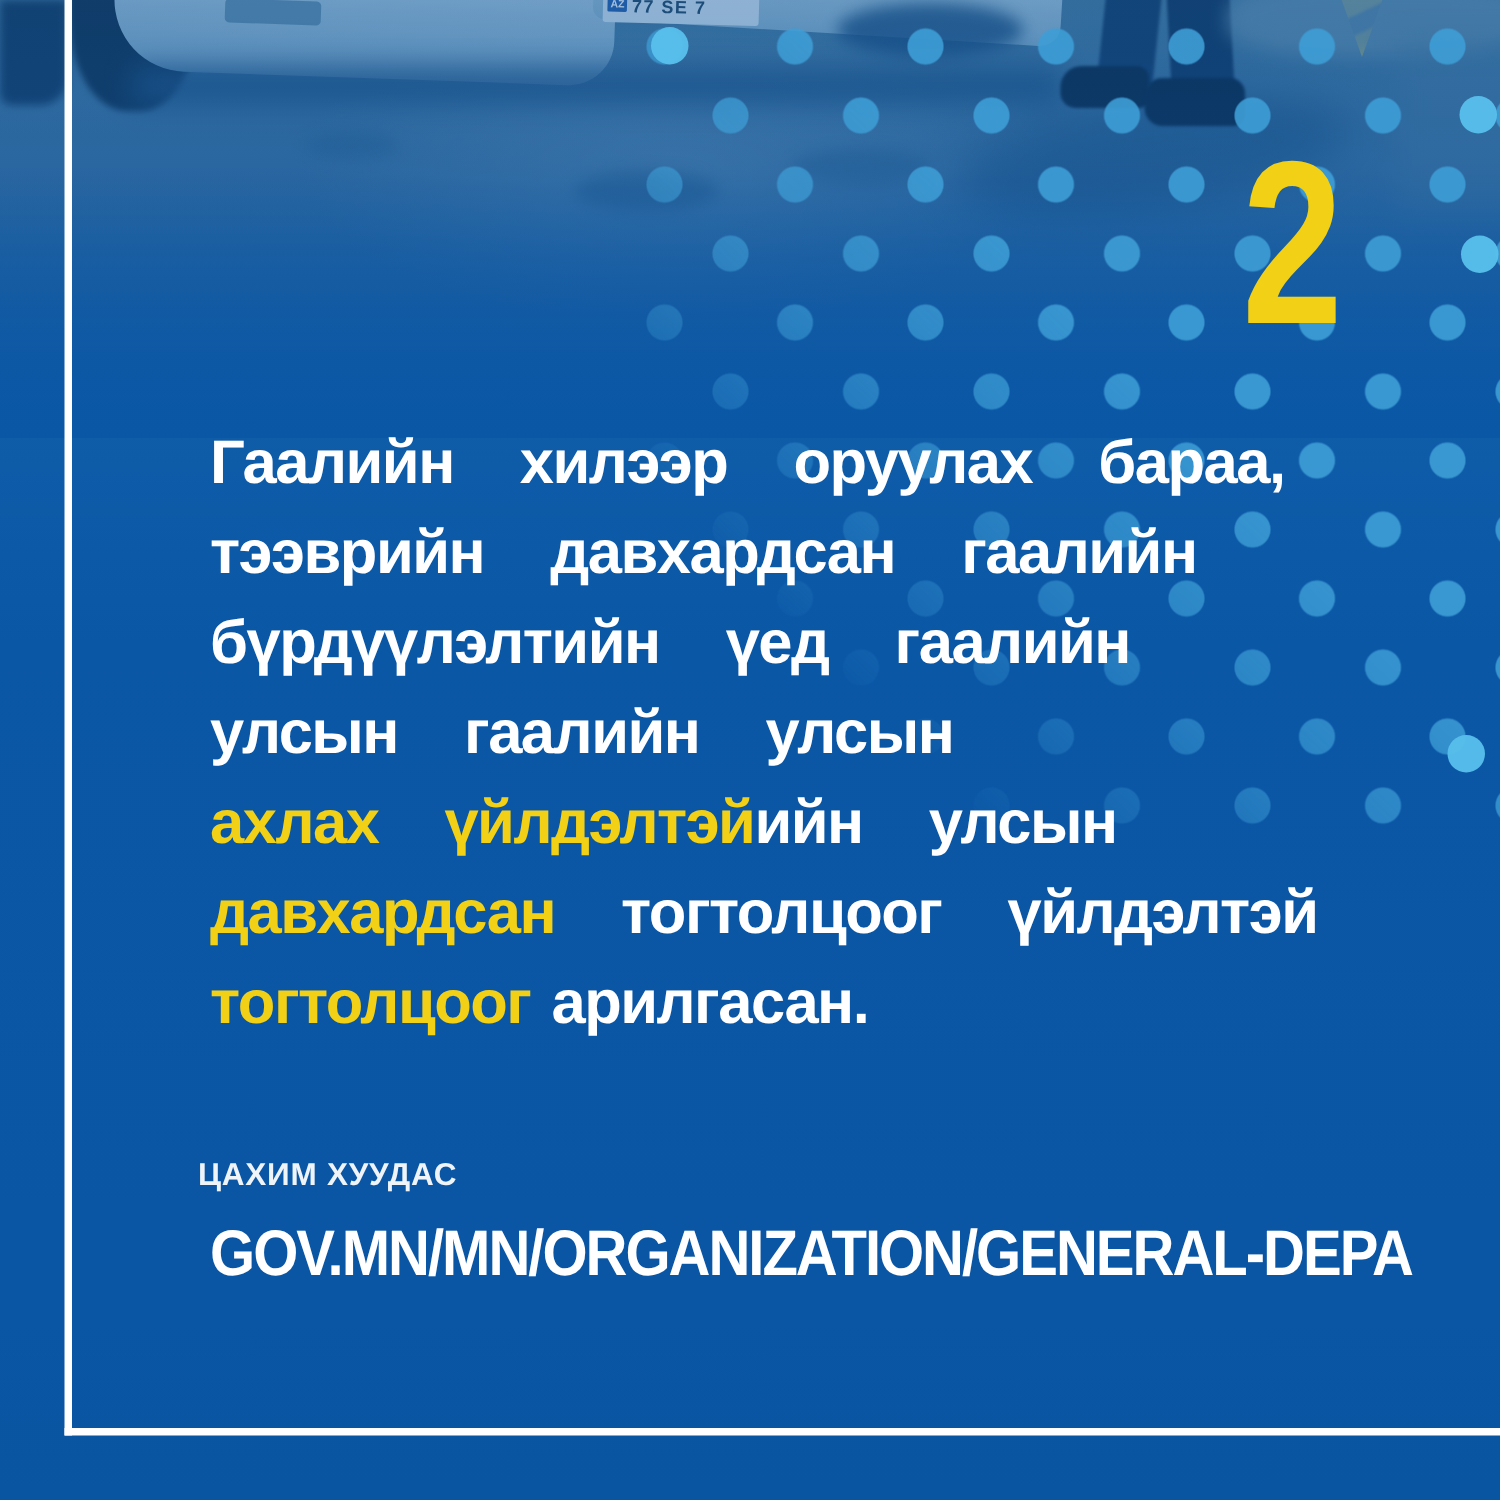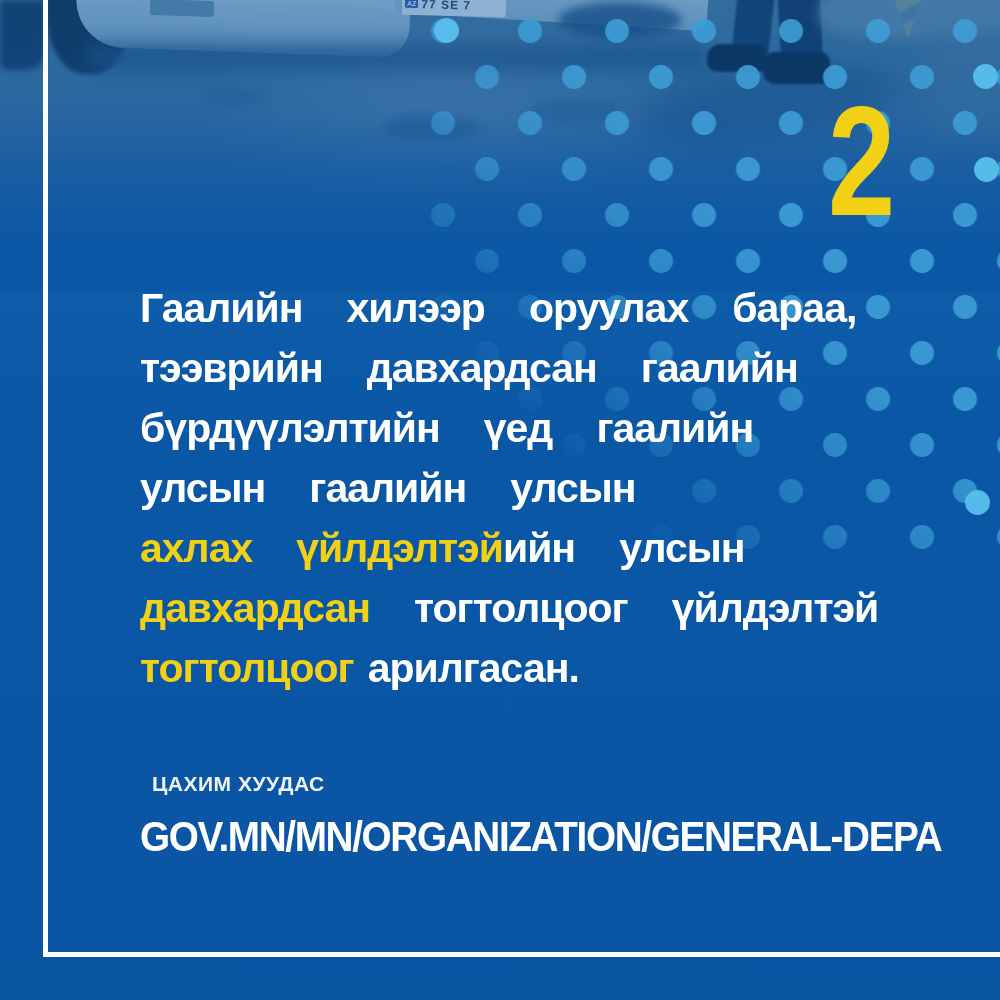--- a/index.html
+++ b/index.html
@@ -54,21 +54,21 @@
   .number{position:absolute;right:105px;top:84px;z-index:6;color:var(--yellow);
     font-size:155px;font-weight:bold;line-height:1;transform:scaleX(.78);transform-origin:100% 50%;}
   
   .body-text{position:absolute;left:140px;top:278px;width:757px;z-index:6;}
   .tline{display:flex;line-height:60px;font-size:41px;font-weight:bold;letter-spacing:-1px;white-space:nowrap;}
   .tline.just{justify-content:flex-start;gap:44px;}
   .tline:not(.just){gap:14px;align-items:center;}
   .white{color:#fff;}
   .yellow{color:var(--yellow);}
   
-  .footer-label{position:absolute;left:152px;top:772px;z-index:6;color:#eef4f8;font-size:21px;font-weight:bold;letter-spacing:.5px;text-align:center;}
+  .footer-label{position:absolute;left:132px;top:772px;z-index:6;color:#eef4f8;font-size:21px;font-weight:bold;letter-spacing:.5px;text-align:center;}
   .footer-url{position:absolute;left:140px;top:812px;z-index:6;color:#fff;font-size:43px;font-weight:bold;white-space:nowrap;letter-spacing:-1.5px;transform:scaleX(.9);transform-origin:0 50%;}
 </style>
 </head>
 <body>
 
 <div class="poster" style="--yellow: #F2D016; --dot: #3E9ED6; --frame: #FFFFFF;">
 
   <div class="photo">
     <div class="tire-edge"></div>
     <div class="tire"></div>

